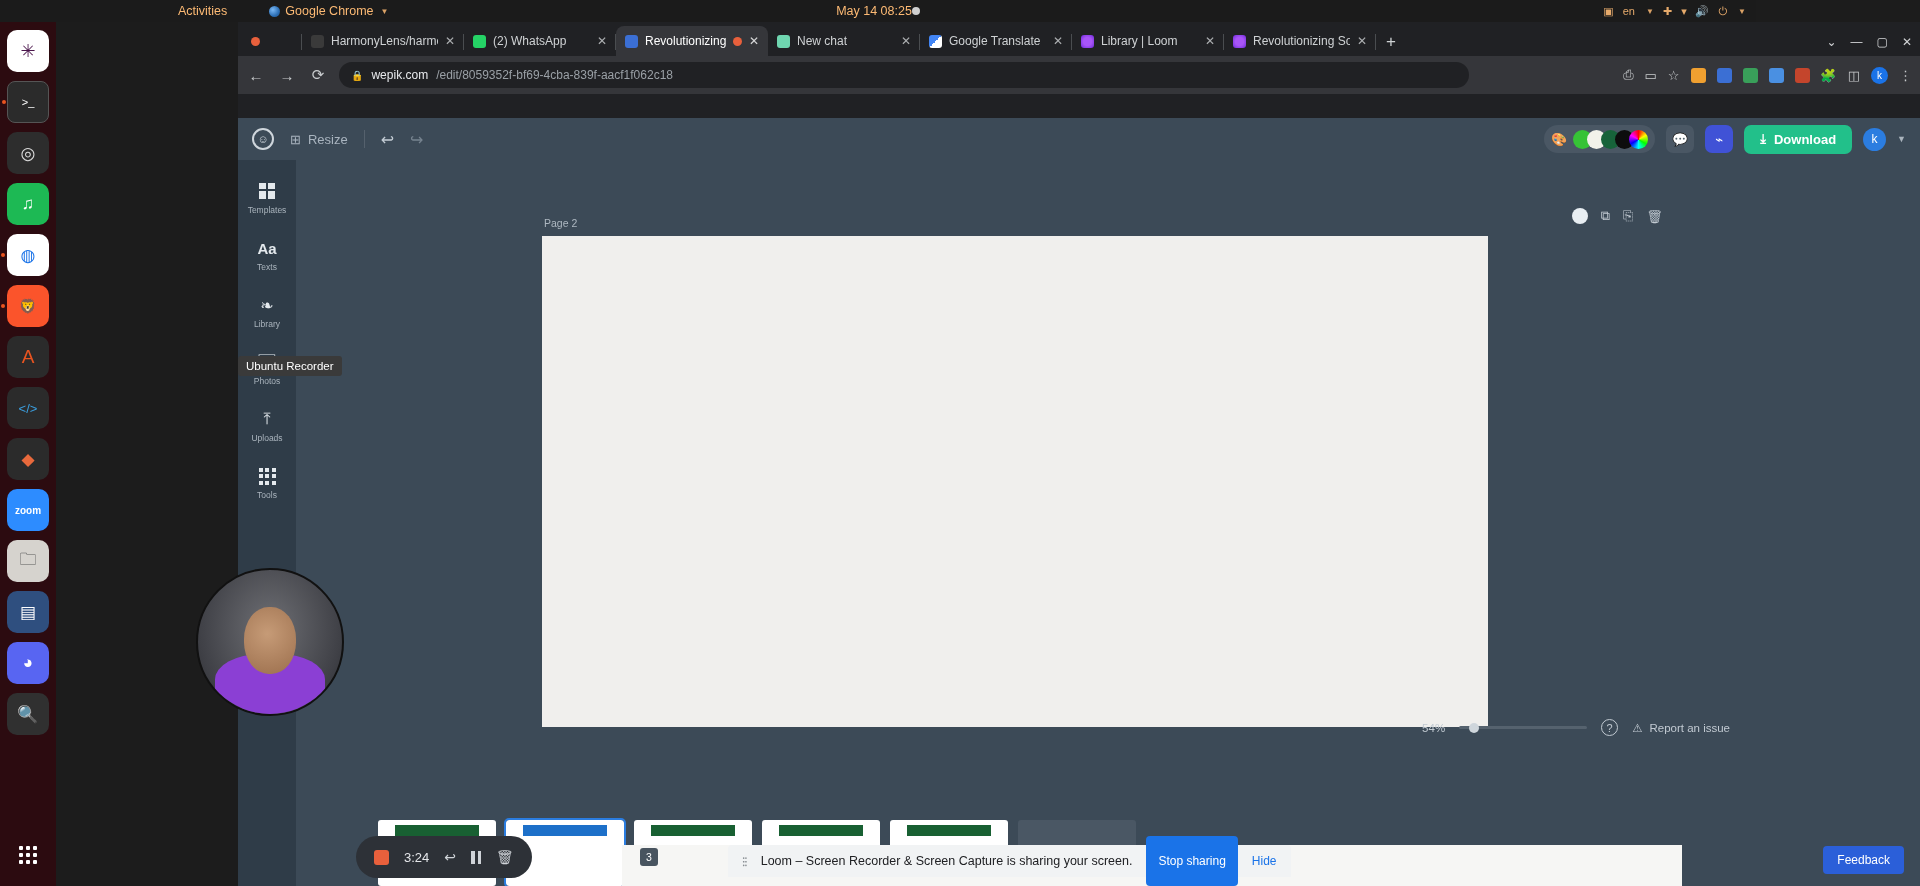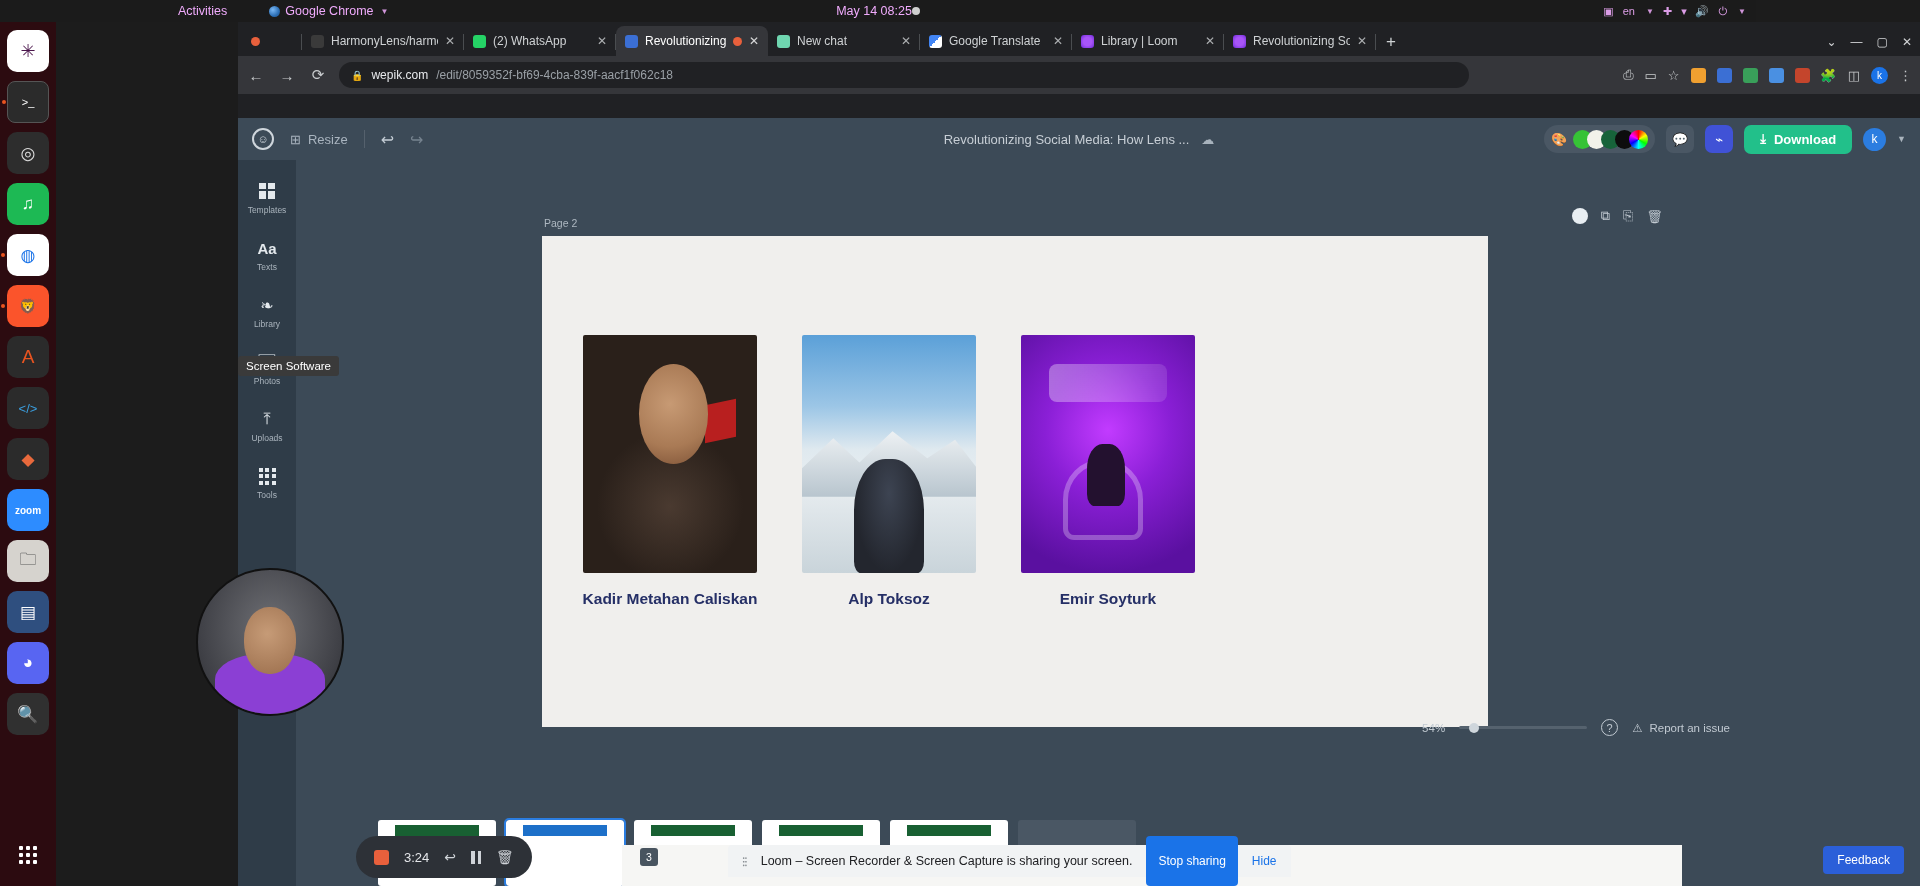--- a/index.html
+++ b/index.html
@@ -9,21 +9,21 @@
     background: #1c1c1c;
     color: #fff;
     font-size: 13px;
     position: relative;
   }
 
   
   #gnome-bar {
     position: absolute; top: 0; left: 0; width: 1756px; height: 22px;
     background: #1b1b1b; display: flex; align-items: center;
-    font-size: 12.5px; color: #f0abfc;
+    font-size: 12.5px; color: #fdba74;
   }
   #gnome-bar .activities { margin-left: 178px; font-size: 12.5px; }
   #gnome-bar .appmenu { margin-left: 42px; display: flex; align-items: center; gap: 5px; }
   #gnome-bar .appdot {
     width: 11px; height: 11px; border-radius: 50%;
     background: radial-gradient(circle at 35% 35%, #7ab8f5 0%, #2c6fb5 60%, #1c4f8a 100%);
     display: inline-block;
   }
   #gnome-bar .caret { font-size: 8px; opacity: .85; margin-left: 2px; }
   #gnome-bar .clock {
@@ -546,24 +546,20 @@
     <div id="wepik-top">
       <div class="wp-logo">☺</div>
       <div class="wp-btn">
         <span>⊞</span>
         <span>Resize</span>
       </div>
       <div class="wp-sep"></div>
       <div class="wp-undo">↩</div>
       <div class="wp-redo">↪</div>
 
-      <div id="wepik-title">
-        <span>Revolutionizing Social Media: How Lens ...</span>
-        <span class="cloud">☁</span>
-      </div>
 
       <div id="wepik-right">
         <div class="palette-pill">
           <span class="pal-ico">🎨</span>
           <span class="swatch sw-1"></span>
           <span class="swatch sw-2"></span>
           <span class="swatch sw-3"></span>
           <span class="swatch sw-4"></span>
           <span class="swatch sw-5"></span>
         </div>
@@ -617,53 +613,33 @@
                 <i></i>
                 <i></i>
                 <i></i>
                 <i></i>
                 <i></i>
                 <i></i>
               </span>
           </span>
           <span class="sb-lbl">Tools</span>
         </div>
-        <div id="tooltip-ubuntu">Screen Software</div>
+        <div id="tooltip-ubuntu">Ubuntu Recorder</div>
       </div>
 
       <div id="wp-canvas-area">
         <div id="page-label">Page 2</div>
         <div id="page-tools">
           <span class="circle-btn"></span>
           <span>⧉</span>
           <span>⎘</span>
           <span>🗑</span>
         </div>
 
         <div id="slide">
-          <div class="members">
-            <div class="member">
-              <div class="photo ph1">
-                  <span class="flag"></span>
-                </div>
-              <div class="m-name">Kadir Metahan Caliskan</div>
-            </div>
-            <div class="member">
-              <div class="photo ph2"></div>
-              <div class="m-name">Alp Toksoz</div>
-            </div>
-            <div class="member">
-              <div class="photo ph3">
-                <span class="script"></span>
-                <span class="chair"></span>
-                <span class="person"></span>
-              </div>
-              <div class="m-name">Emir Soyturk</div>
-            </div>
-          </div>
         </div>
 
         <div id="zoom-bar">
           <span>54%</span>
           <span class="zrange">
               <i class="zknob"></i>
             </span>
           <span class="help-ic">?</span>
           <span class="issue">
             <span>⚠</span>

